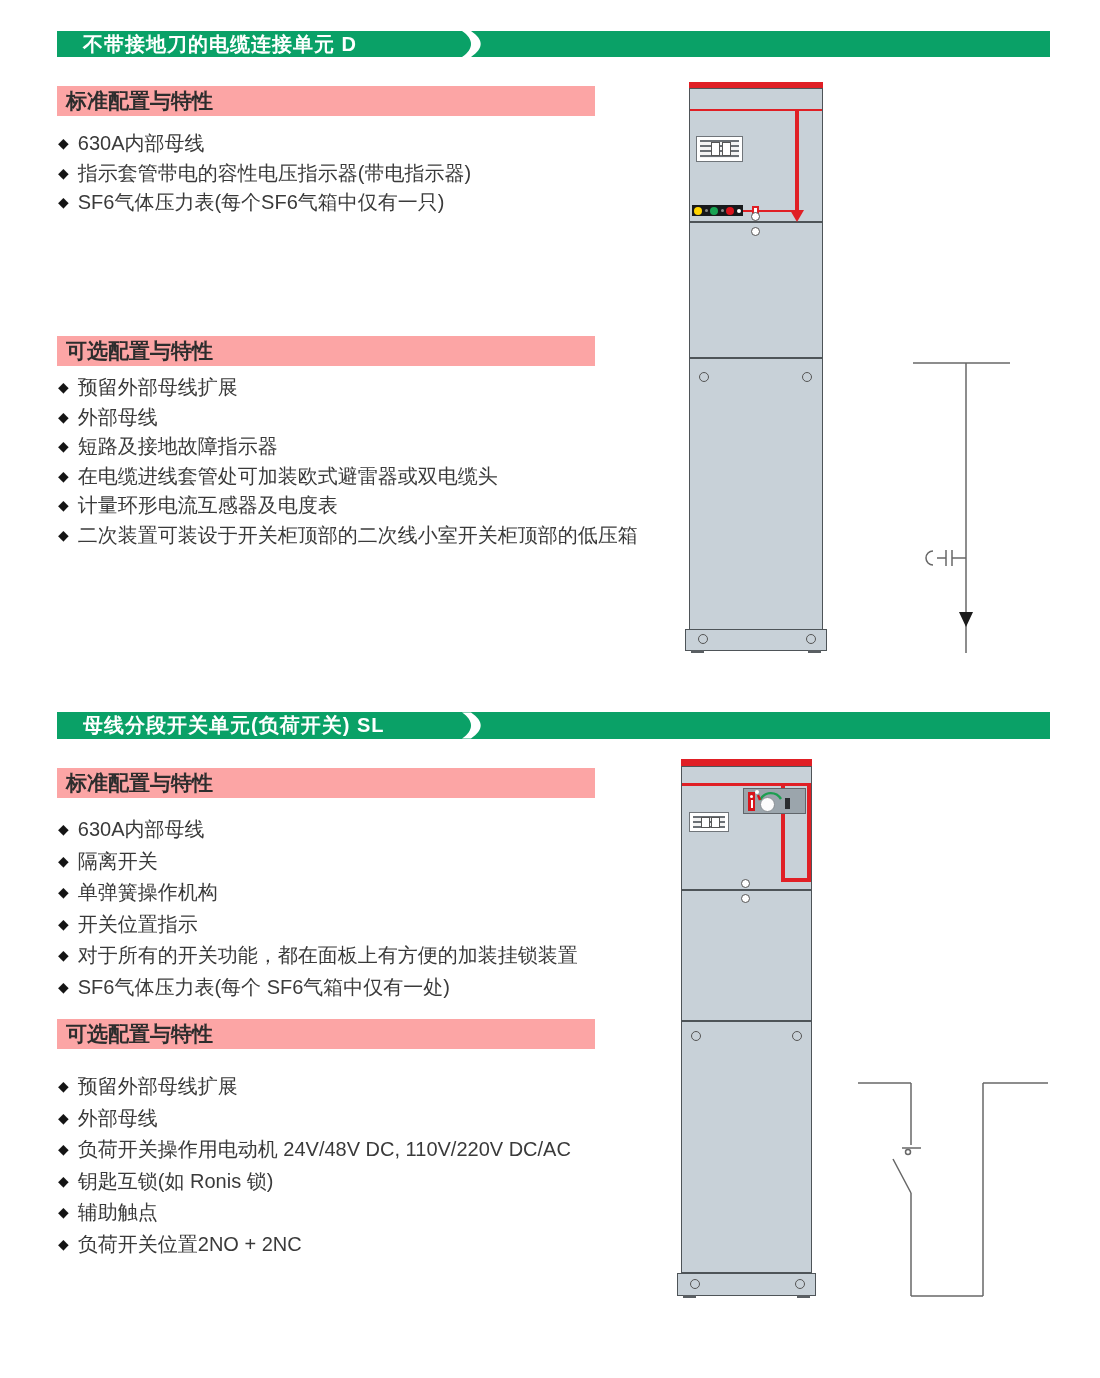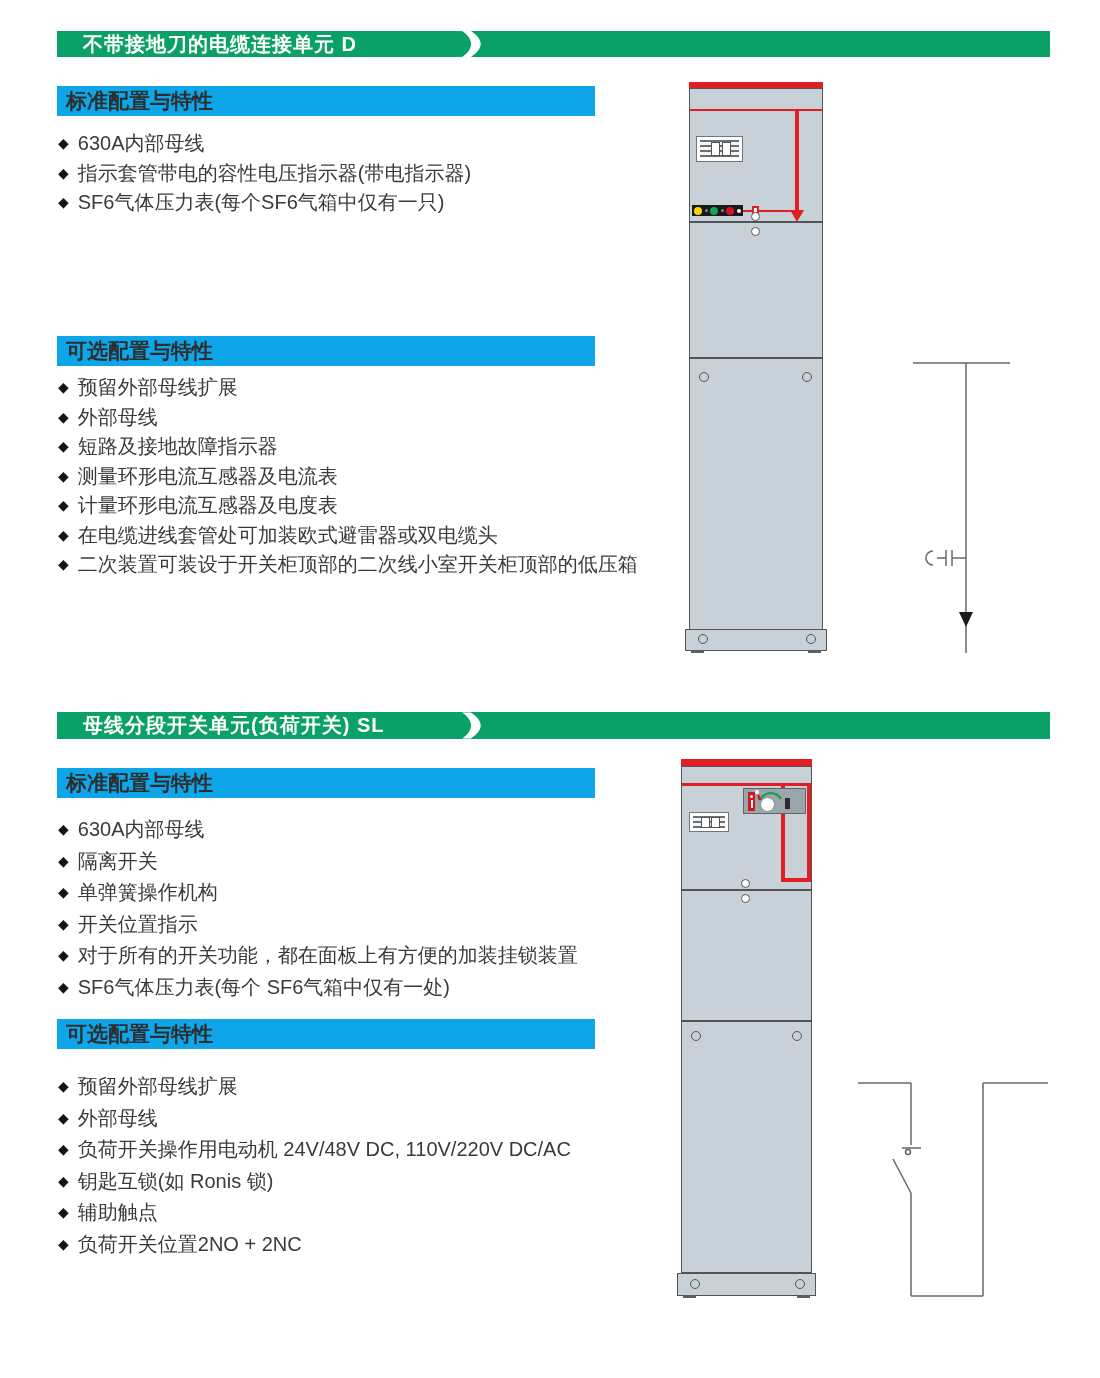--- a/index.html
+++ b/index.html
@@ -6,21 +6,21 @@
   .page{position:relative;width:1100px;height:1378px;background:#ffffff;overflow:hidden;
         font-family:"Liberation Sans","DejaVu Sans",sans-serif;color:#333;}
 
   
   .banner{position:absolute;left:57px;width:993px;height:26px;background:#0aa167;}
   .banner .btxt{position:absolute;left:26px;top:0;line-height:26px;color:#fff;
                 font-weight:bold;font-size:20px;white-space:nowrap;letter-spacing:1px;}
   .banner .notch{position:absolute;left:402px;top:0;width:26px;height:26px;}
 
   
-  .sec-head{position:absolute;left:57px;width:538px;height:30px;background:#0ea5e9;
+  .sec-head{position:absolute;left:57px;width:538px;height:30px;background:#fca5a5;
             box-sizing:border-box;padding-left:9px;font-size:21px;font-weight:bold;
             color:#2d2d2d;line-height:30px;white-space:nowrap;}
 
   
   ul.features{position:absolute;left:58px;margin:0;padding:0;list-style:none;
               font-size:20px;color:#3a3a3a;}
   ul.features li{white-space:nowrap;}
   .lh295 li{line-height:29.5px;}
   .lh315 li{line-height:31.5px;}
   .blt{font-size:14px;margin-right:9px;color:#141414;vertical-align:2px;}
@@ -75,23 +75,22 @@
     <li><span class="blt">◆</span><span>指示套管带电的容性电压指示器(带电指示器)</span></li>
     <li><span class="blt">◆</span><span>SF6气体压力表(每个SF6气箱中仅有一只)</span></li>
   </ul>
 
   <div class="sec-head" style="top:336px;">可选配置与特性</div>
 
   <ul class="features lh295" style="top:373px;">
     <li><span class="blt">◆</span><span>预留外部母线扩展</span></li>
     <li><span class="blt">◆</span><span>外部母线</span></li>
     <li><span class="blt">◆</span><span>短路及接地故障指示器</span></li>
-    <li><span class="blt">◆</span><span>测量环形电流互感器及电流表</span></li>
+    <li><span class="blt">◆</span><span>在电缆进线套管处可加装欧式避雷器或双电缆头</span></li>
     <li><span class="blt">◆</span><span>计量环形电流互感器及电度表</span></li>
-    <li><span class="blt">◆</span><span>在电缆进线套管处可加装欧式避雷器或双电缆头</span></li>
     <li><span class="blt">◆</span><span>二次装置可装设于开关柜顶部的二次线小室开关柜顶部的低压箱</span></li>
   </ul>
 
   <div class="cab" style="left:689px;top:82px;width:134px;height:575px;">
     <div class="cap" style="width:134px;height:6px;"></div>
     <div class="body" style="left:0;top:6px;width:134px;height:542px;"></div>
     <div class="divider" style="left:0;top:139px;width:134px;"></div>
     <div class="divider" style="left:0;top:275px;width:134px;"></div>
 
     <div class="rl" style="left:1px;top:27px;width:132px;height:2px;"></div>

